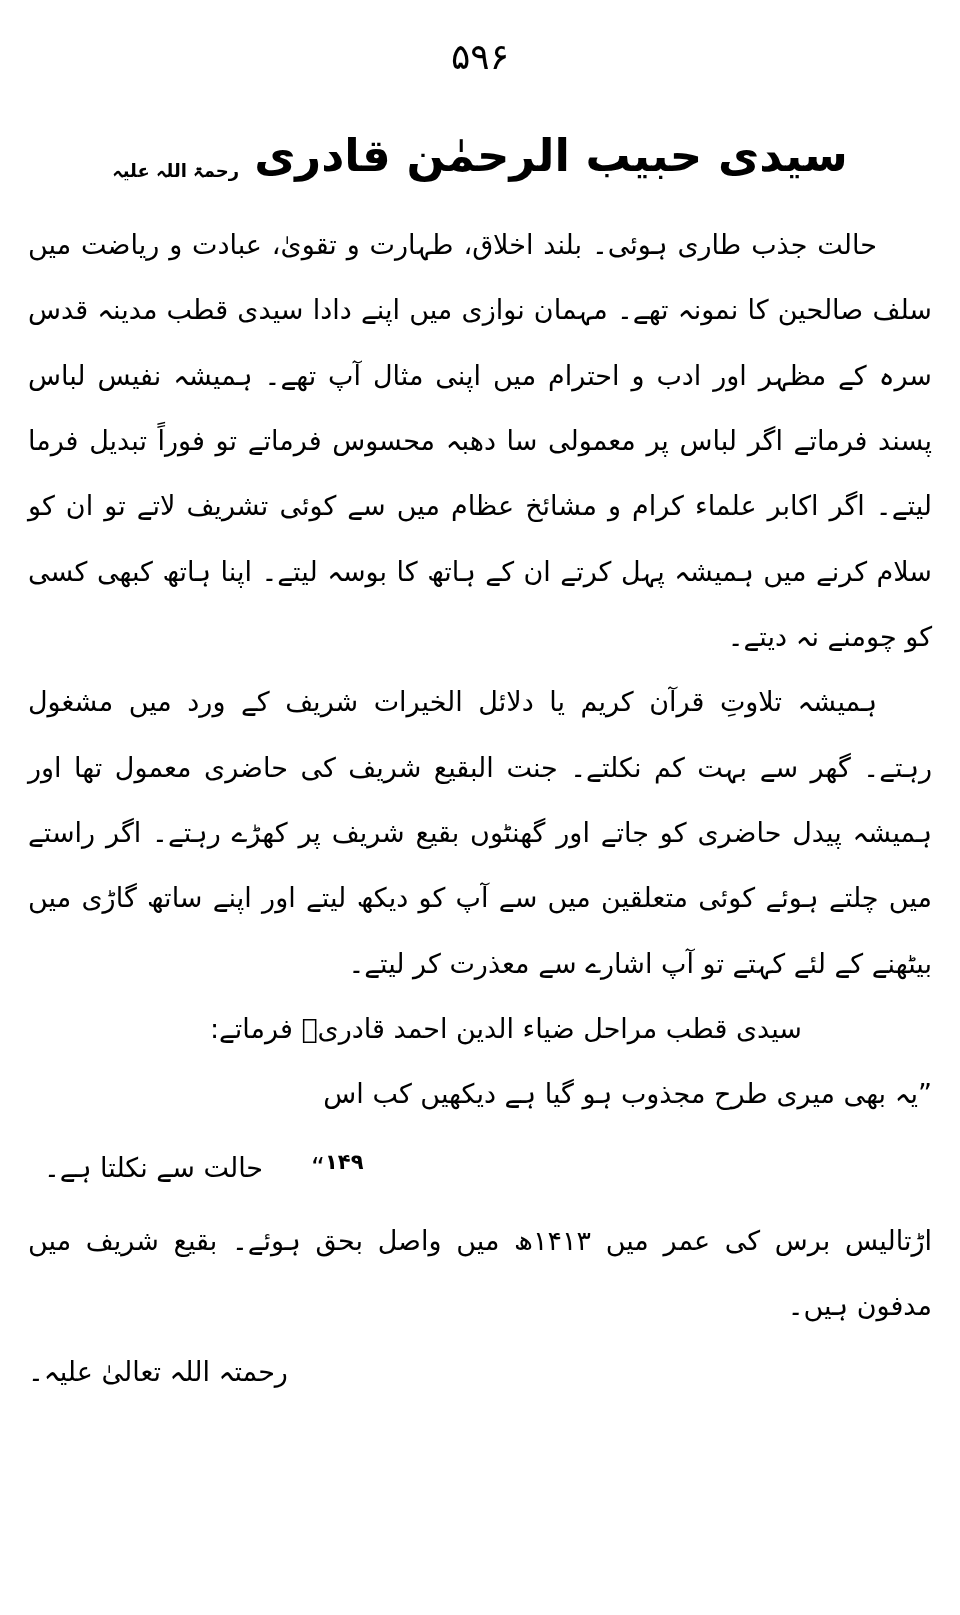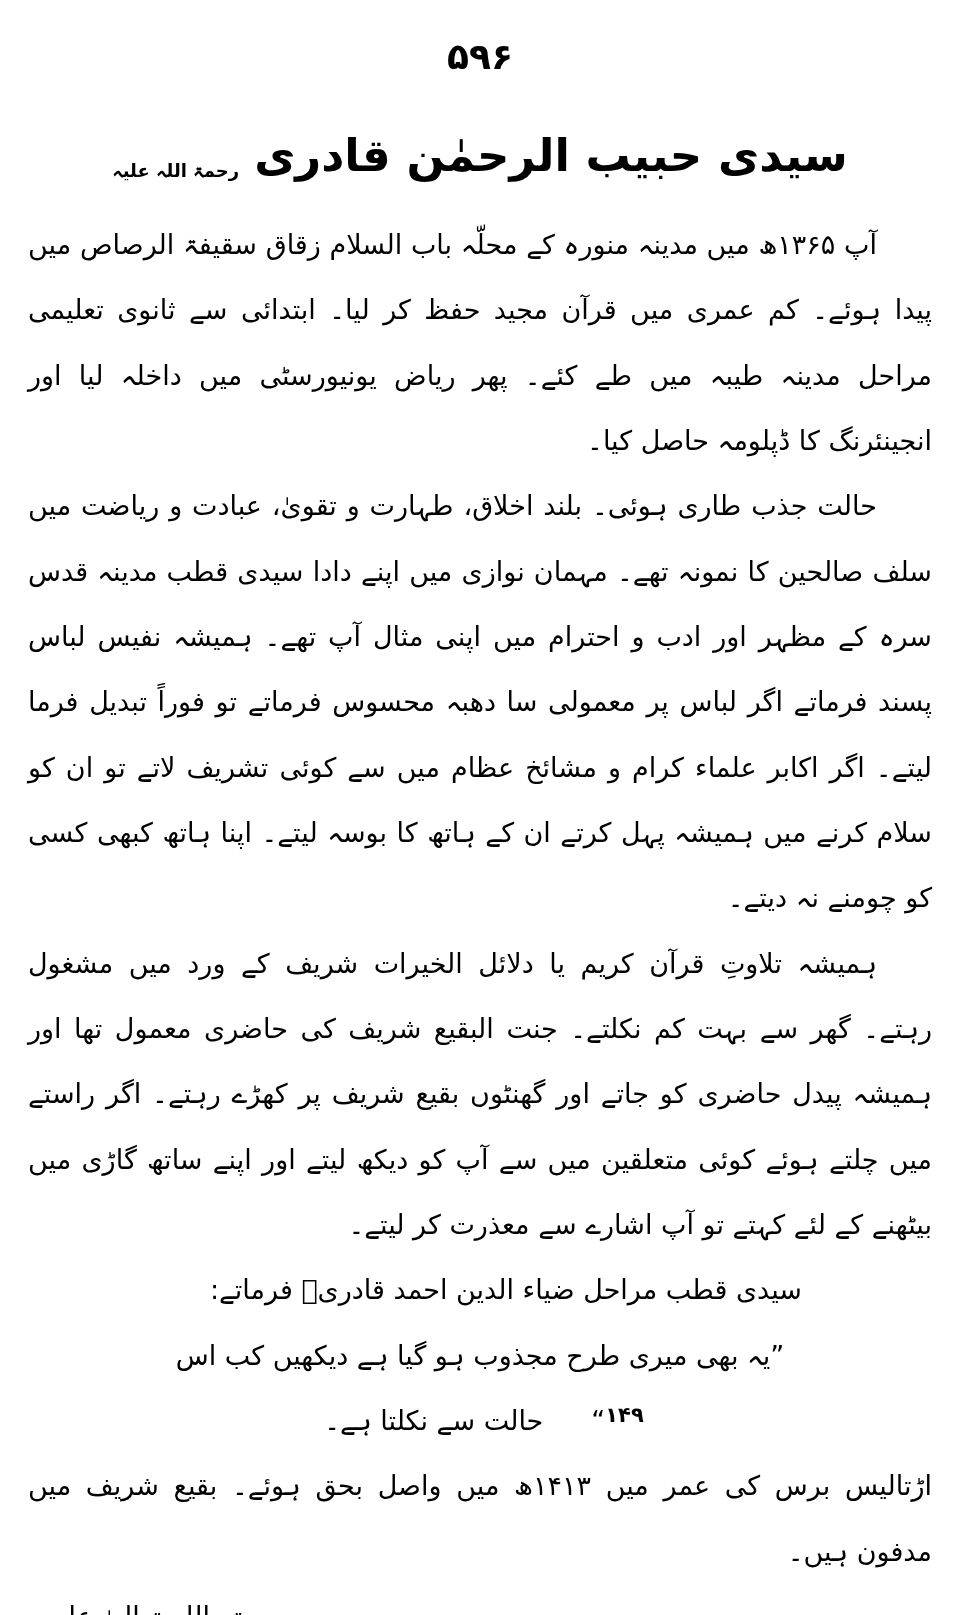--- a/index.html
+++ b/index.html
@@ -16,21 +16,21 @@
     color: #000000;
     font-family: "DejaVu Sans", sans-serif;
     box-sizing: border-box;
     padding: 36px 28px 0 28px;
     overflow: hidden;
   }
   .page-number {
     direction: rtl;
     text-align: center;
     font-size: 36px;
-    font-weight: bold;
+    font-weight: normal;
     letter-spacing: 4px;
     margin: 0 0 52px 0;
   }
   .title-row {
     direction: rtl;
     text-align: center;
     margin: 0 0 30px 0;
     white-space: nowrap;
   }
   .title-main {
@@ -56,26 +56,25 @@
   }
   .para.no-indent {
     text-indent: 0;
   }
   .quote-intro {
     margin: 0;
     text-indent: 130px;
   }
   .quote-line1 {
     margin: 0;
-    text-align: center;
     text-indent: 0;
   }
   .quote-line2 {
-    margin: 0;
-    text-align: center;
+    margin: 8px;
+    text-align: left;
     text-indent: 0;
     padding-left: 8px;
   }
   .quote-line2 .ref-number {
     font-size: 21px;
     font-weight: bold;
     vertical-align: 8px;
   }
   .quote-line2 .closing-quote {
     margin-left: 2px;
@@ -96,21 +95,20 @@
 
   <div class="page-number">۵۹۶</div>
 
   <div class="title-row">
     <span class="title-main">سیدی حبیب الرحمٰن قادری</span>
     <span class="title-honorific">رحمۃ اللہ علیہ</span>
   </div>
 
   <div class="body-text">
 
-    <p class="para">آپ ۱۳۶۵ھ میں مدینہ منورہ کے محلّہ باب السلام زقاق سقیفۃ الرصاص میں پیدا ہوئے۔ کم عمری میں قرآن مجید حفظ کر لیا۔ ابتدائی سے ثانوی تعلیمی مراحل مدینہ طیبہ میں طے کئے۔ پھر ریاض یونیورسٹی میں داخلہ لیا اور انجینئرنگ کا ڈپلومہ حاصل کیا۔</p>
 
     <p class="para">حالت جذب طاری ہوئی۔ بلند اخلاق، طہارت و تقویٰ، عبادت و ریاضت میں سلف صالحین کا نمونہ تھے۔ مہمان نوازی میں اپنے دادا سیدی قطب مدینہ قدس سرہ کے مظہر اور ادب و احترام میں اپنی مثال آپ تھے۔ ہمیشہ نفیس لباس پسند فرماتے اگر لباس پر معمولی سا دھبہ محسوس فرماتے تو فوراً تبدیل فرما لیتے۔ اگر اکابر علماء کرام و مشائخ عظام میں سے کوئی تشریف لاتے تو ان کو سلام کرنے میں ہمیشہ پہل کرتے ان کے ہاتھ کا بوسہ لیتے۔ اپنا ہاتھ کبھی کسی کو چومنے نہ دیتے۔</p>
 
     <p class="para">ہمیشہ تلاوتِ قرآن کریم یا دلائل الخیرات شریف کے ورد میں مشغول رہتے۔ گھر سے بہت کم نکلتے۔ جنت البقیع شریف کی حاضری معمول تھا اور ہمیشہ پیدل حاضری کو جاتے اور گھنٹوں بقیع شریف پر کھڑے رہتے۔ اگر راستے میں چلتے ہوئے کوئی متعلقین میں سے آپ کو دیکھ لیتے اور اپنے ساتھ گاڑی میں بیٹھنے کے لئے کہتے تو آپ اشارے سے معذرت کر لیتے۔</p>
 
     <p class="quote-intro">سیدی قطب مراحل ضیاء الدین احمد قادریؒ فرماتے:</p>
 
     <div>
       <p class="quote-line1">”یہ بھی میری طرح مجذوب ہو گیا ہے دیکھیں کب اس</p>
       <p class="quote-line2">

